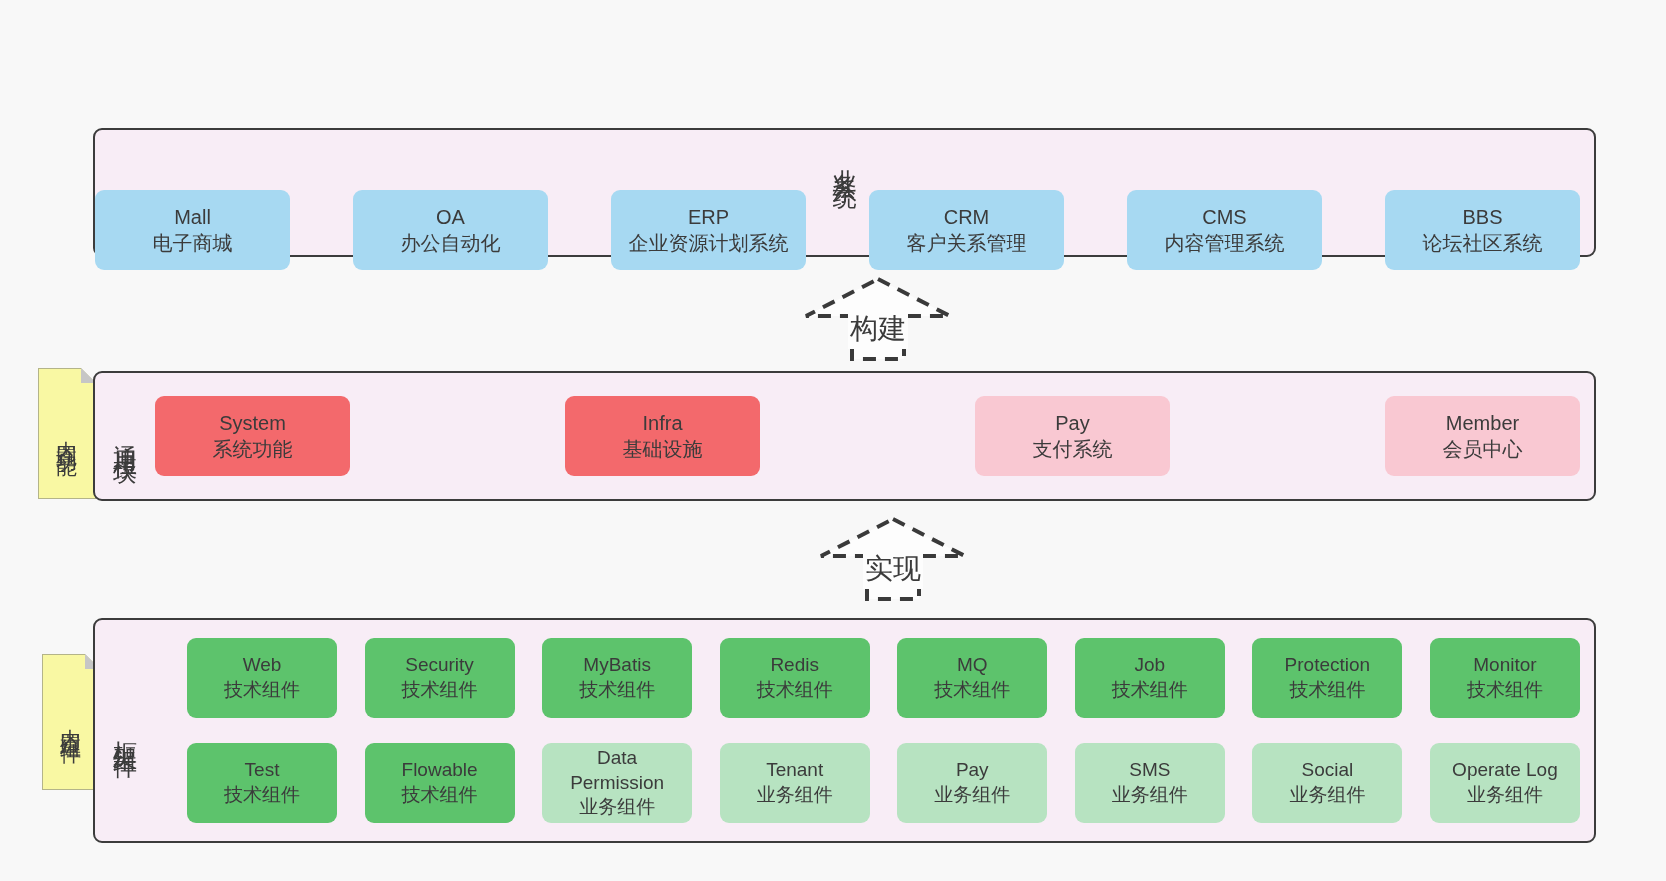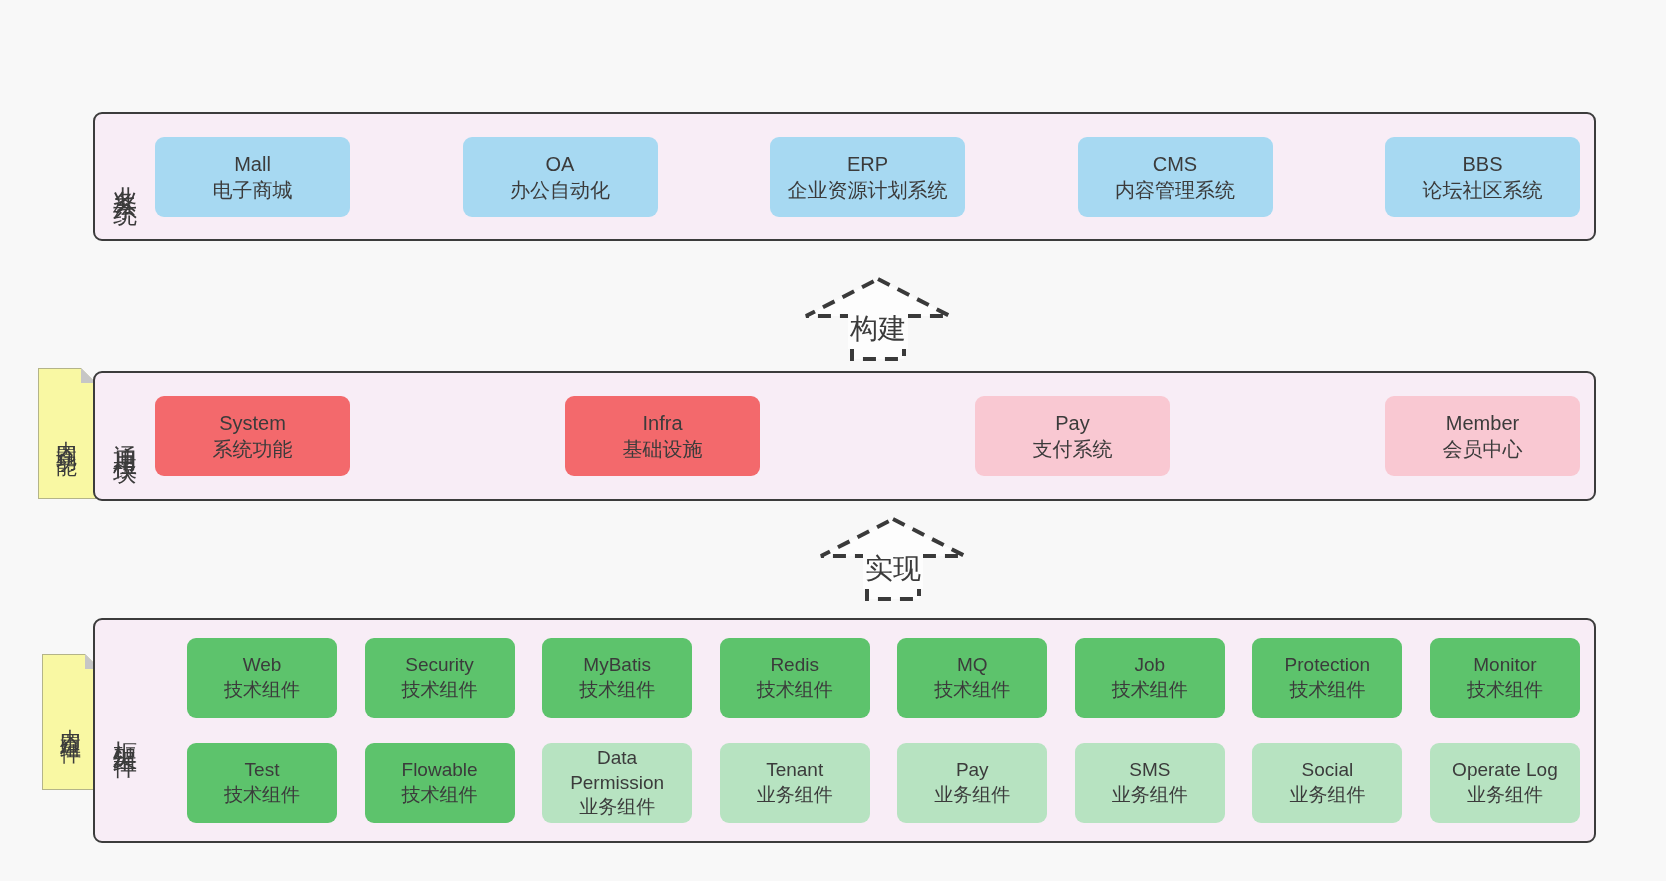--- a/index.html
+++ b/index.html
@@ -14,21 +14,21 @@
   .stage { position:absolute; inset:0; }
 
   
   .panel {
     position:absolute; left:93px; width:1503px;
     background:#f8edf6;
     border:2px solid #3c3c3c;
     border-radius:9px;
     display:flex;
   }
-  .panel-business  { top:112px; height:129px; }
+  .panel-business  { top:128px; height:129px;flex-direction:column; }
   .panel-modules   { top:371px; height:130px; }
   .panel-framework { top:618px; height:225px; }
 
   .label-col { flex:0 0 60px; display:flex; align-items:center; justify-content:center; }
   .vtext {
     writing-mode:vertical-rl; text-orientation:upright;
     letter-spacing:5px; font-size:24px; line-height:1;
   }
 
   .boxes {
@@ -119,20 +119,24 @@
       </div>
       <div class="box box-lg blue">
         <div class="box-title">OA</div>
         <div class="box-sub">办公自动化</div>
       </div>
       <div class="box box-lg blue">
         <div class="box-title">ERP</div>
         <div class="box-sub">企业资源计划系统</div>
       </div>
       <div class="box box-lg blue">
+        <div class="box-title">CRM</div>
+        <div class="box-sub">客户关系管理</div>
+      </div>
+      <div class="box box-lg blue">
         <div class="box-title">CMS</div>
         <div class="box-sub">内容管理系统</div>
       </div>
       <div class="box box-lg blue">
         <div class="box-title">BBS</div>
         <div class="box-sub">论坛社区系统</div>
       </div>
     </div>
   </div>
 

